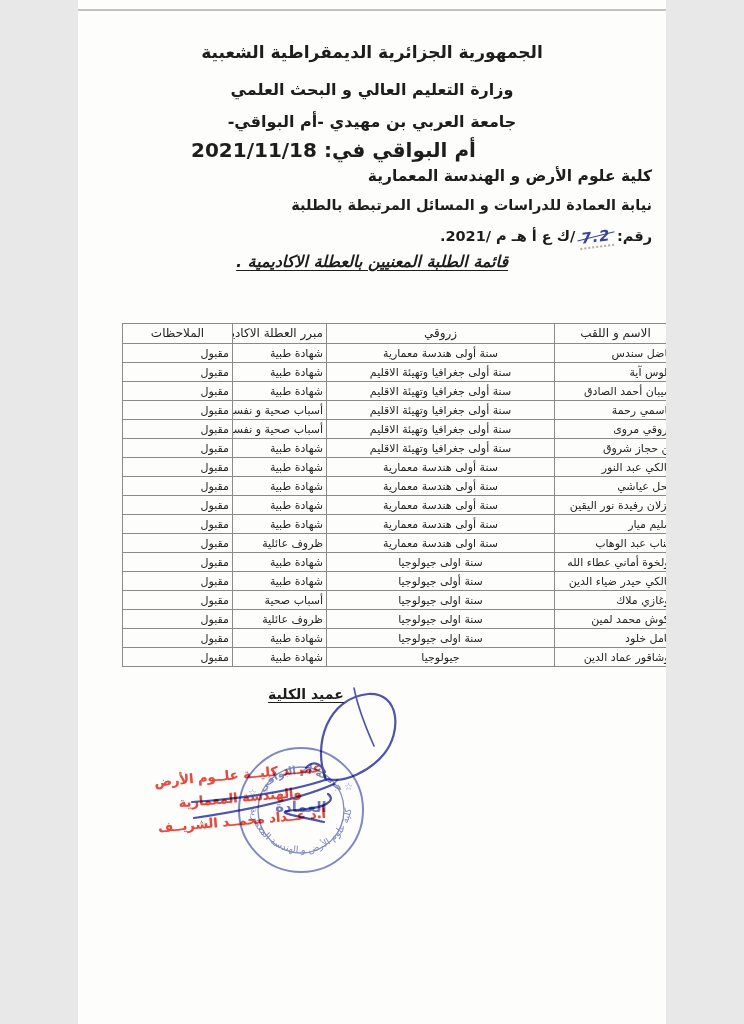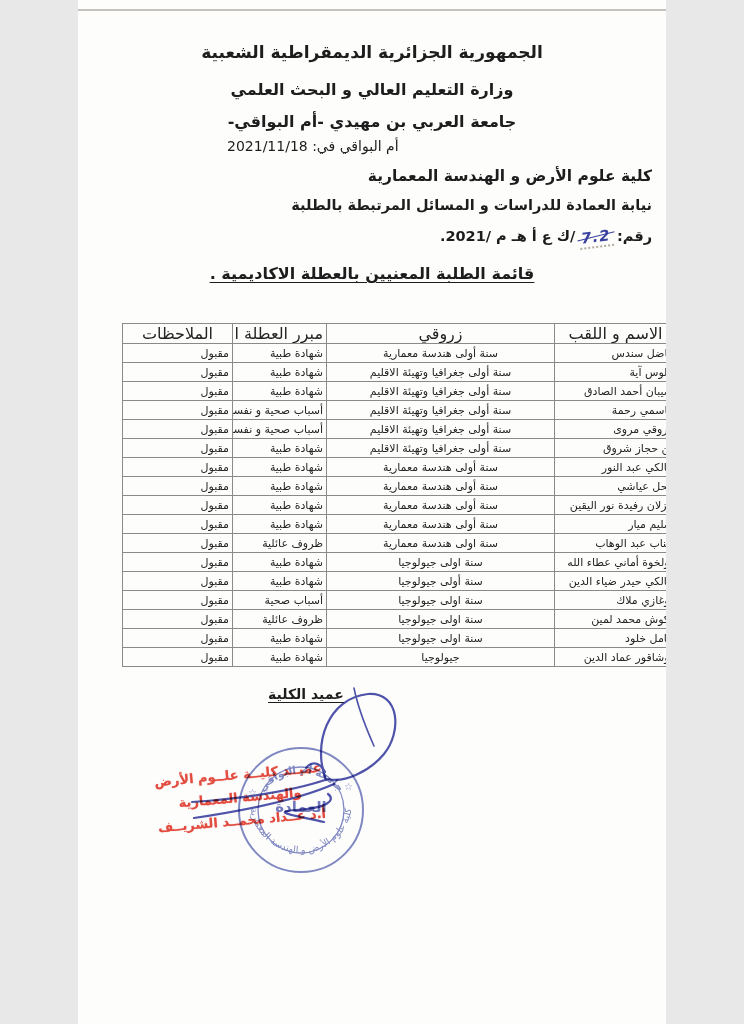--- a/index.html
+++ b/index.html
@@ -10,50 +10,50 @@
     font-family:"DejaVu Sans",sans-serif;
   }
   
   .scan-top-line{position:absolute;top:9px;left:0;width:704px;height:2px;background:#b6b2ab;opacity:.8;}
   .scan-right-line{position:absolute;top:7px;left:736px;width:2px;height:1017px;background:#8f8f8f;opacity:.85;}
   
   .hline{position:absolute;left:0;right:0;text-align:center;font-weight:bold;direction:rtl;white-space:nowrap;}
   .l-republic{top:42px;font-size:17px;}
   .l-ministry{top:80px;font-size:16px;}
   .l-university{top:112px;font-size:16px;}
-  .l-date{position:absolute;left:113px;top:138px;font-weight:normal;font-size:14px;direction:rtl;white-space:nowrap;margin-left:36px;}
+  .l-date{position:absolute;left:113px;top:138px;font-weight:bold;font-size:20px;direction:rtl;white-space:nowrap;}
   .rblock{position:absolute;right:14px;text-align:right;direction:rtl;font-weight:bold;white-space:nowrap;}
   .l-faculty{top:167px;font-size:15.5px;}
   .l-department{top:197px;font-size:14.5px;}
   .l-ref{top:227px;font-size:14.5px;}
   .ltr{direction:ltr;unicode-bidi:embed;}
   .hw-num{
     display:inline-block;position:relative;direction:ltr;unicode-bidi:embed;
     color:#3a419f;font-size:15px;font-style:italic;letter-spacing:1px;
     transform:rotate(-7deg) translateY(1px);margin:0 4px;
     border-bottom:2px dotted #b3ab9e;padding:0 2px;
   }
   .hw-num::after{
     content:"";position:absolute;left:-2px;right:-2px;top:46%;
     border-top:1.5px solid #3a419f;transform:rotate(-7deg);
   }
-  .l-title{top:264px;font-size:16px;}
+  .l-title{top:252px;font-size:16px;font-style:italic;}
   .l-title .u{text-decoration:underline;text-underline-offset:3px;}
   .l-season{top:291px;font-size:17.5px;}
   
   table.list{
     position:absolute;left:44px;top:323px;width:616px;
     border-collapse:collapse;direction:rtl;table-layout:fixed;
   }
   table.list th,table.list td{
     border:1px solid #8a8a8a;font-size:11px;color:#242424;
     padding:1px 3px;height:16px;line-height:15px;overflow:hidden;white-space:nowrap;
     font-weight:normal;
   }
-  table.list th{text-align:center;font-size:16px;height:17px;}
+  table.list th{text-align:center;font-size:12px;height:17px;}
   td.col-num{text-align:center;}
   td.col-name{text-align:right;padding-right:9px;}
   td.col-spec{text-align:center;}
   td.col-just{text-align:right;padding-right:4px;}
   td.col-rem{text-align:right;padding-right:9px;}
   
   .dean-title{
     position:absolute;left:190px;top:686px;font-size:14px;font-weight:bold;
     direction:rtl;text-decoration:underline;text-underline-offset:3px;white-space:nowrap;
   }

